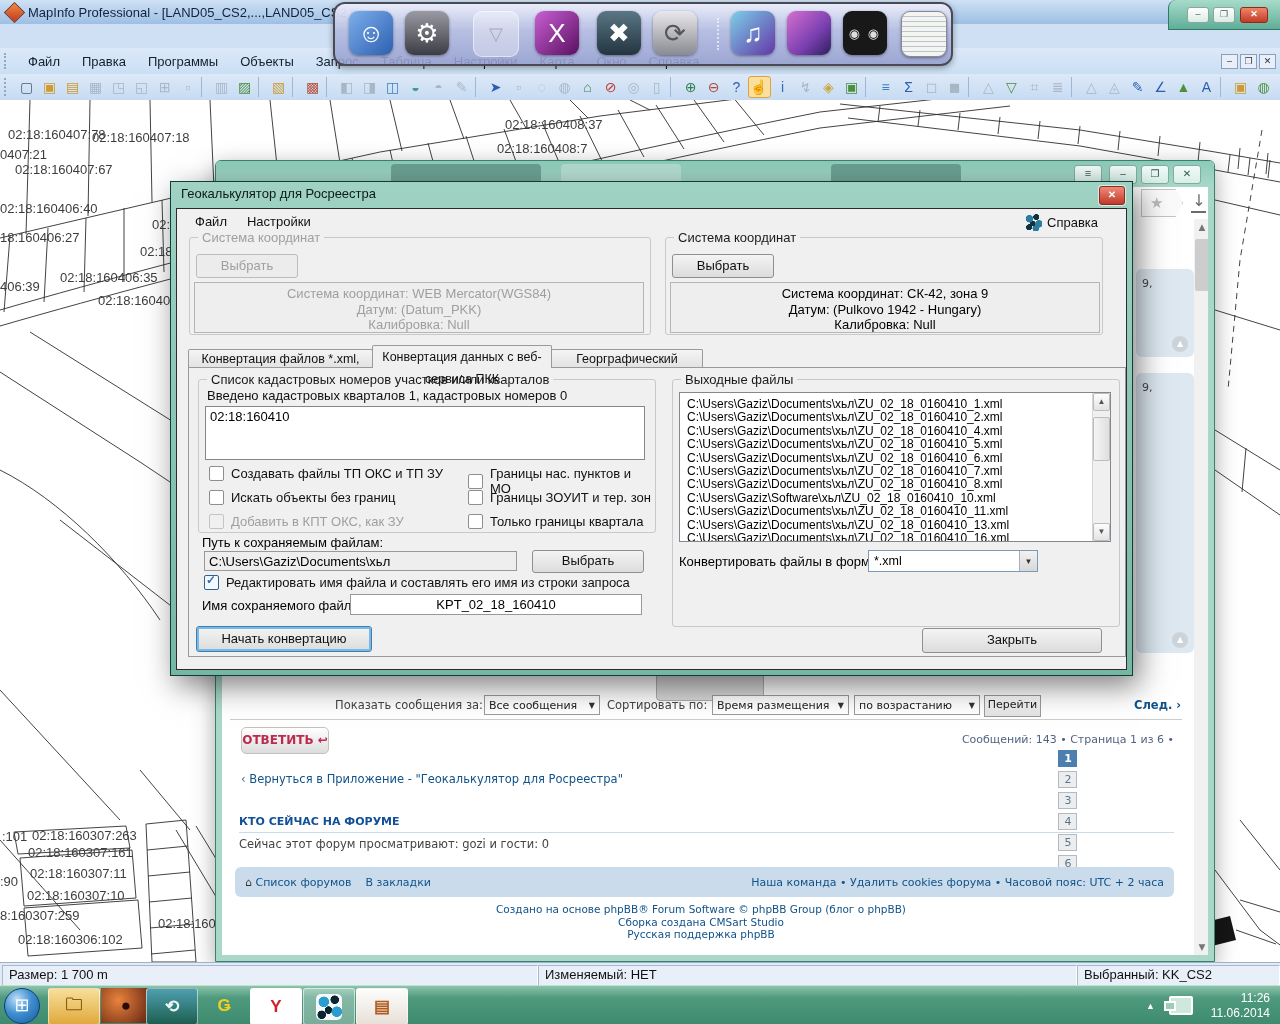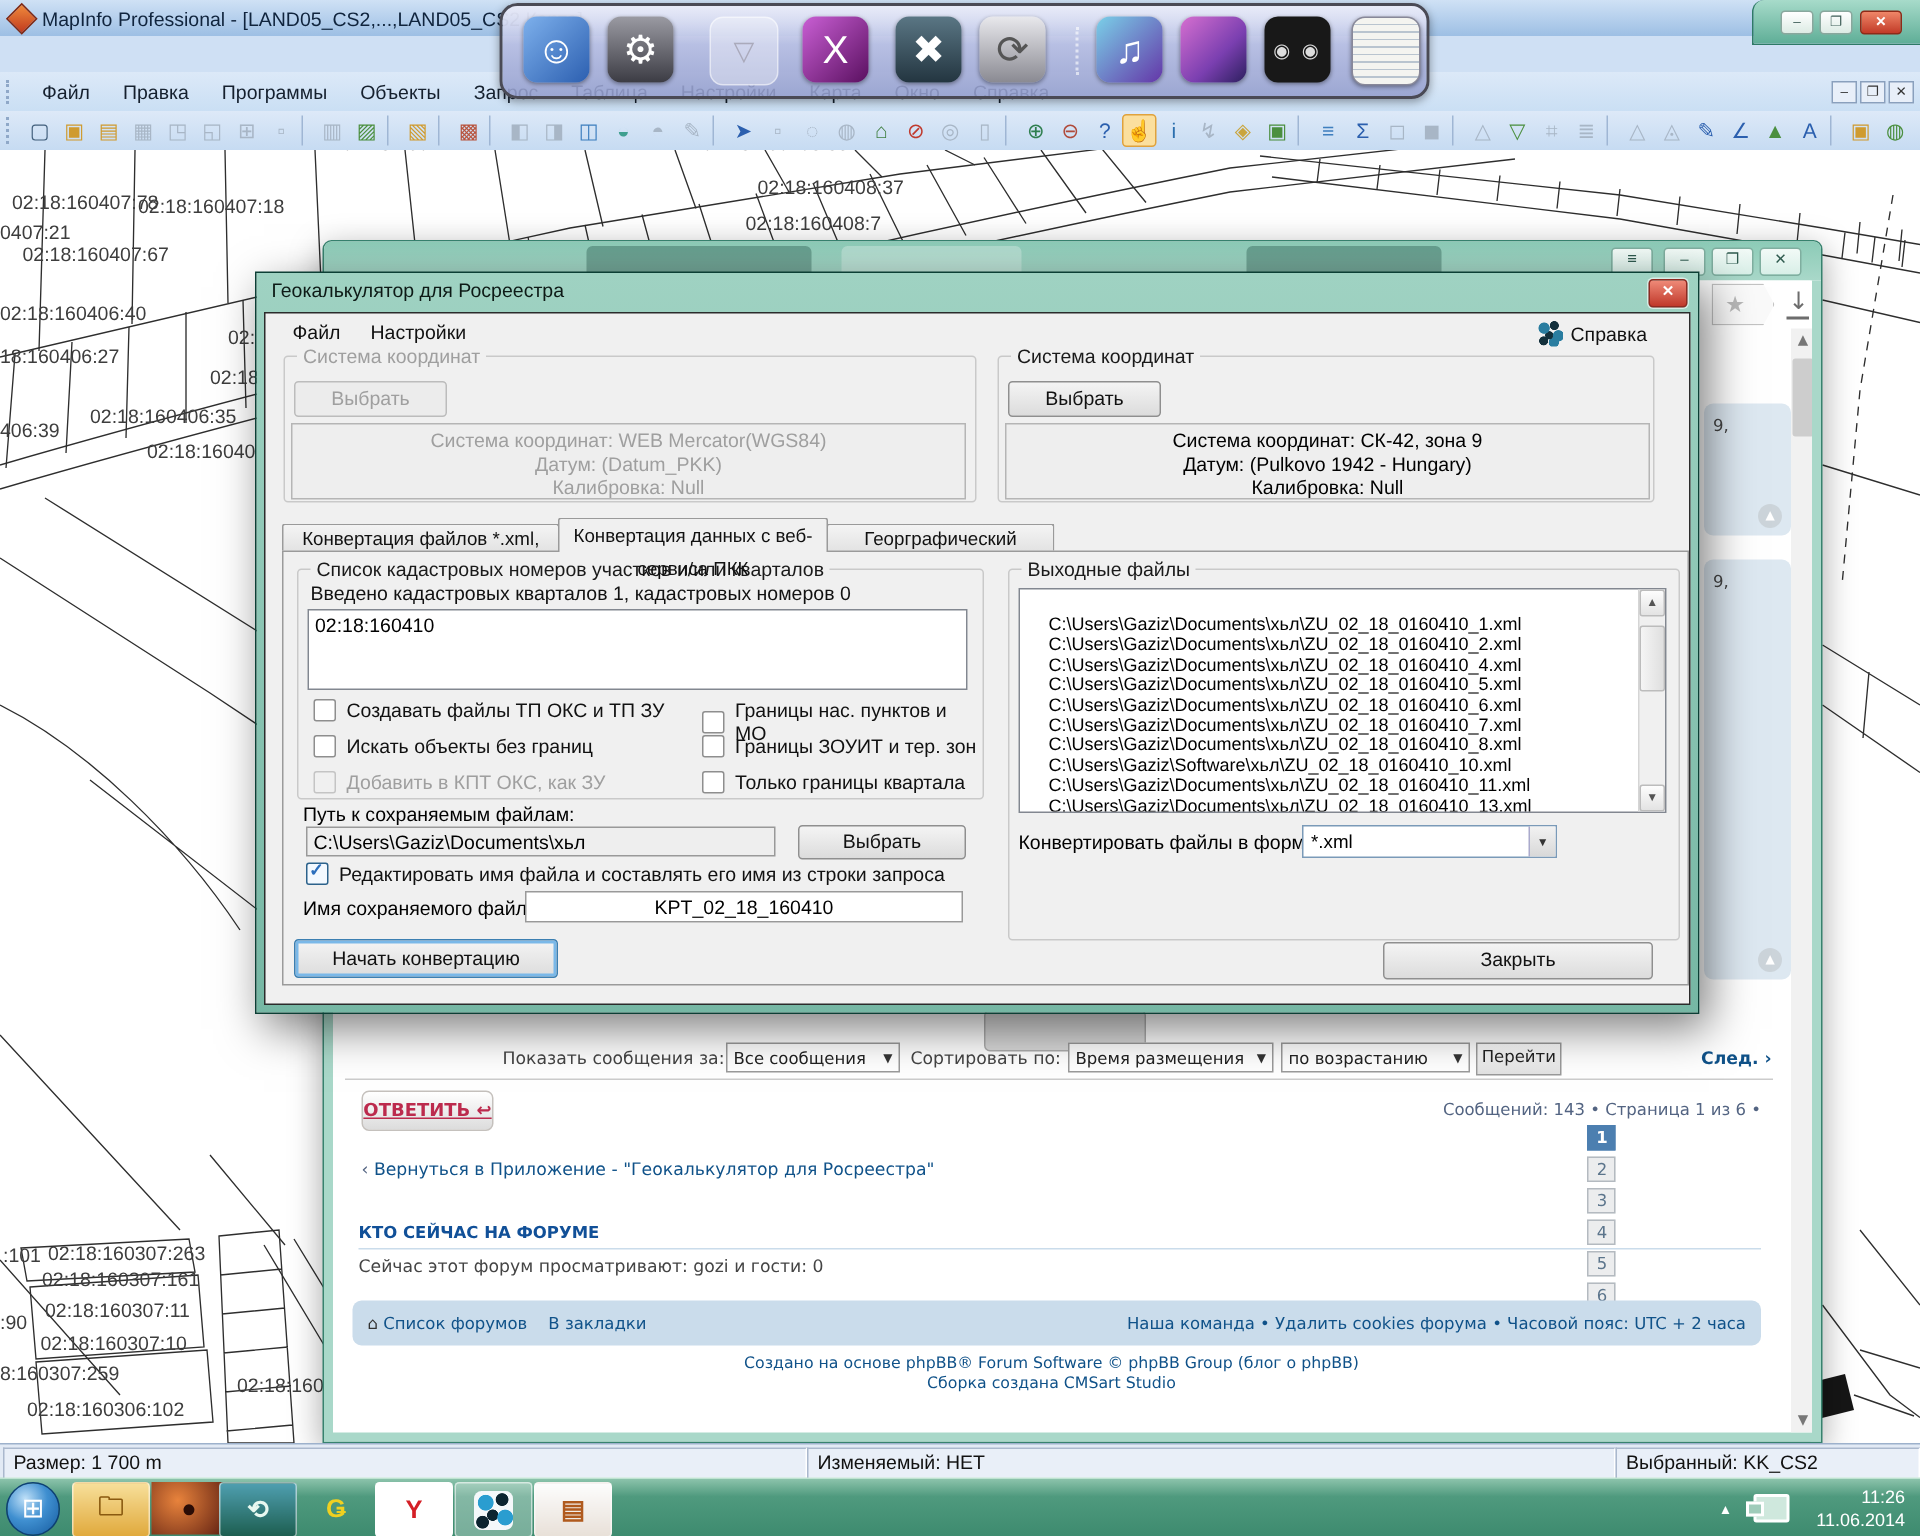--- a/index.html
+++ b/index.html
@@ -96,21 +96,21 @@
   .f-label{position:absolute;color:#444;}
   .f-select{position:absolute;height:20px;border:1px solid #9a9a9a;background:#fff;font-size:11px;
     color:#222;display:flex;align-items:center;padding:0 4px;box-sizing:border-box;}
   .f-select .arr{margin-left:auto;font-size:8px;color:#333;}
   .f-go{position:absolute;height:20px;border:1px solid #9a9a9a;background:linear-gradient(#fdfdfd,#e2e2e2);
     font-size:11px;color:#222;text-align:center;line-height:18px;}
   .f-link{color:#105289;text-decoration:none;}
   .f-hr{position:absolute;border-top:1px solid #ccc;}
   .f-reply{position:absolute;left:19px;top:540px;width:86px;height:25px;border:1px solid #c5c1bd;border-radius:5px;
     background:linear-gradient(#ffffff,#dcdcdc);color:#bc2a4d;font-weight:bold;font-size:12px;
-    text-align:center;line-height:24px;text-decoration:underline;}
+    text-align:center;line-height:24px;}
   .f-pagerow{position:absolute;top:546px;right:34px;display:flex;align-items:center;gap:4px;font-size:11px;color:#536482;flex-direction:column;}
   .pg{min-width:13px;height:15px;border:1px solid #b4bac0;background:#ecedee;color:#5c758c;
     text-align:center;line-height:15px;padding:0 2px;}
   .pg.active{background:#4c7fb0;border-color:#4c7fb0;color:#fff;font-weight:bold;}
   .f-who{position:absolute;left:17px;top:628px;right:34px;color:#115098;font-weight:bold;font-size:11px;
     border-bottom:1px solid #cadceb;padding-bottom:4px;}
   .f-navbar{position:absolute;left:13px;top:680px;right:34px;height:30px;background:#cadceb;border-radius:6px;
     display:flex;align-items:center;font-size:11px;padding:0 10px;box-sizing:border-box;gap:14px;}
   .f-footer{position:absolute;left:0;right:28px;text-align:center;color:#666;font-size:10.5px;}
   .gray-stub{position:absolute;left:434px;top:486px;width:106px;height:26px;background:#d9d9d9;
@@ -150,21 +150,21 @@
   .cad-text{position:absolute;background:#fff;border:1px solid #828790;font-size:13px;padding:2px 4px;color:#000;}
   .chk{display:flex;align-items:center;gap:7px;font-size:13px;color:#111;position:absolute;}
   .chk .box{width:13px;height:13px;background:#fff;border:1px solid #8e8e8e;border-radius:2px;flex:0 0 auto;position:relative;}
   .chk.checked .box{background:#f3f9ff;border-color:#2c628b;}
   .chk.checked .box:after{content:"✓";position:absolute;left:1px;top:-3px;color:#2c6fbd;font-size:12px;font-weight:bold;}
   .chk.disabled{color:#9f9f9f;}
   .chk.disabled .box{background:#f0f0f0;border-color:#c4c4c4;}
   .fld{position:absolute;border:1px solid #999;background:#fff;font-size:13px;padding:2px 4px;box-sizing:border-box;color:#000;}
   .fld.ro{background:#eee;}
   .list{position:absolute;background:#fff;border:1px solid #828790;overflow:hidden;font-size:12px;}
-  .list ul{margin:16px;padding:1px 20px 0 3px;list-style:none;}
+  .list ul{margin:4px;padding:1px 20px 0 3px;list-style:none;}
   .list li{white-space:nowrap;line-height:13.4px;color:#000;}
   .vscroll{position:absolute;right:0;top:0;bottom:0;width:17px;background:#f0f0f0;border-left:1px solid #d5d5d5;}
   .vscroll .up,.vscroll .dn{position:absolute;width:15px;height:16px;left:0;border:1px solid #bcbcbc;border-radius:2px;
     background:linear-gradient(#fdfdfd,#e3e3e3);color:#555;font-size:8px;text-align:center;line-height:15px;}
   .vscroll .dn{bottom:0;}
   .vscroll .thumb{position:absolute;left:0;width:15px;border:1px solid #bcbcbc;border-radius:2px;
     background:linear-gradient(90deg,#f5f5f5,#dfdfdf);}
   .combo{position:absolute;height:22px;border:1px solid #7a9ab8;background:#fff;font-size:12.5px;display:flex;
     align-items:center;padding-left:5px;box-sizing:border-box;}
   .combo .cbtn2{margin-left:auto;width:17px;height:100%;background:linear-gradient(#f2f2f2,#d8d8d8);
@@ -575,20 +575,21 @@
 
     <div class="f-navbar">
       <span><span>⌂</span>
         <a class="f-link">Список форумов</a></span>
       <a class="f-link">В закладки</a>
       <span style="margin-left:auto;color:#105289">Наша команда • Удалить cookies форума • Часовой пояс: UTC + 2 часа</span>
     </div>
 
     <div class="f-footer" style="top:716px"><span class="f-link">Создано на основе phpBB® Forum Software © phpBB Group (блог о phpBB)</span></div>
     <div class="f-footer" style="top:729px"><span class="f-link">Сборка создана CMSart Studio</span></div>
+    <div class="f-footer" style="top:741px"><span class="f-link">Русская поддержка phpBB</span></div>
   </div>
 </div>
 
 <div class="abs dlg">
   <div class="dlg-title">Геокалькулятор для Росреестра</div>
   <div class="dlg-close">✕</div>
   <div class="dlg-client">
     <div class="dlg-menu">
 
     <div>Файл</div>

